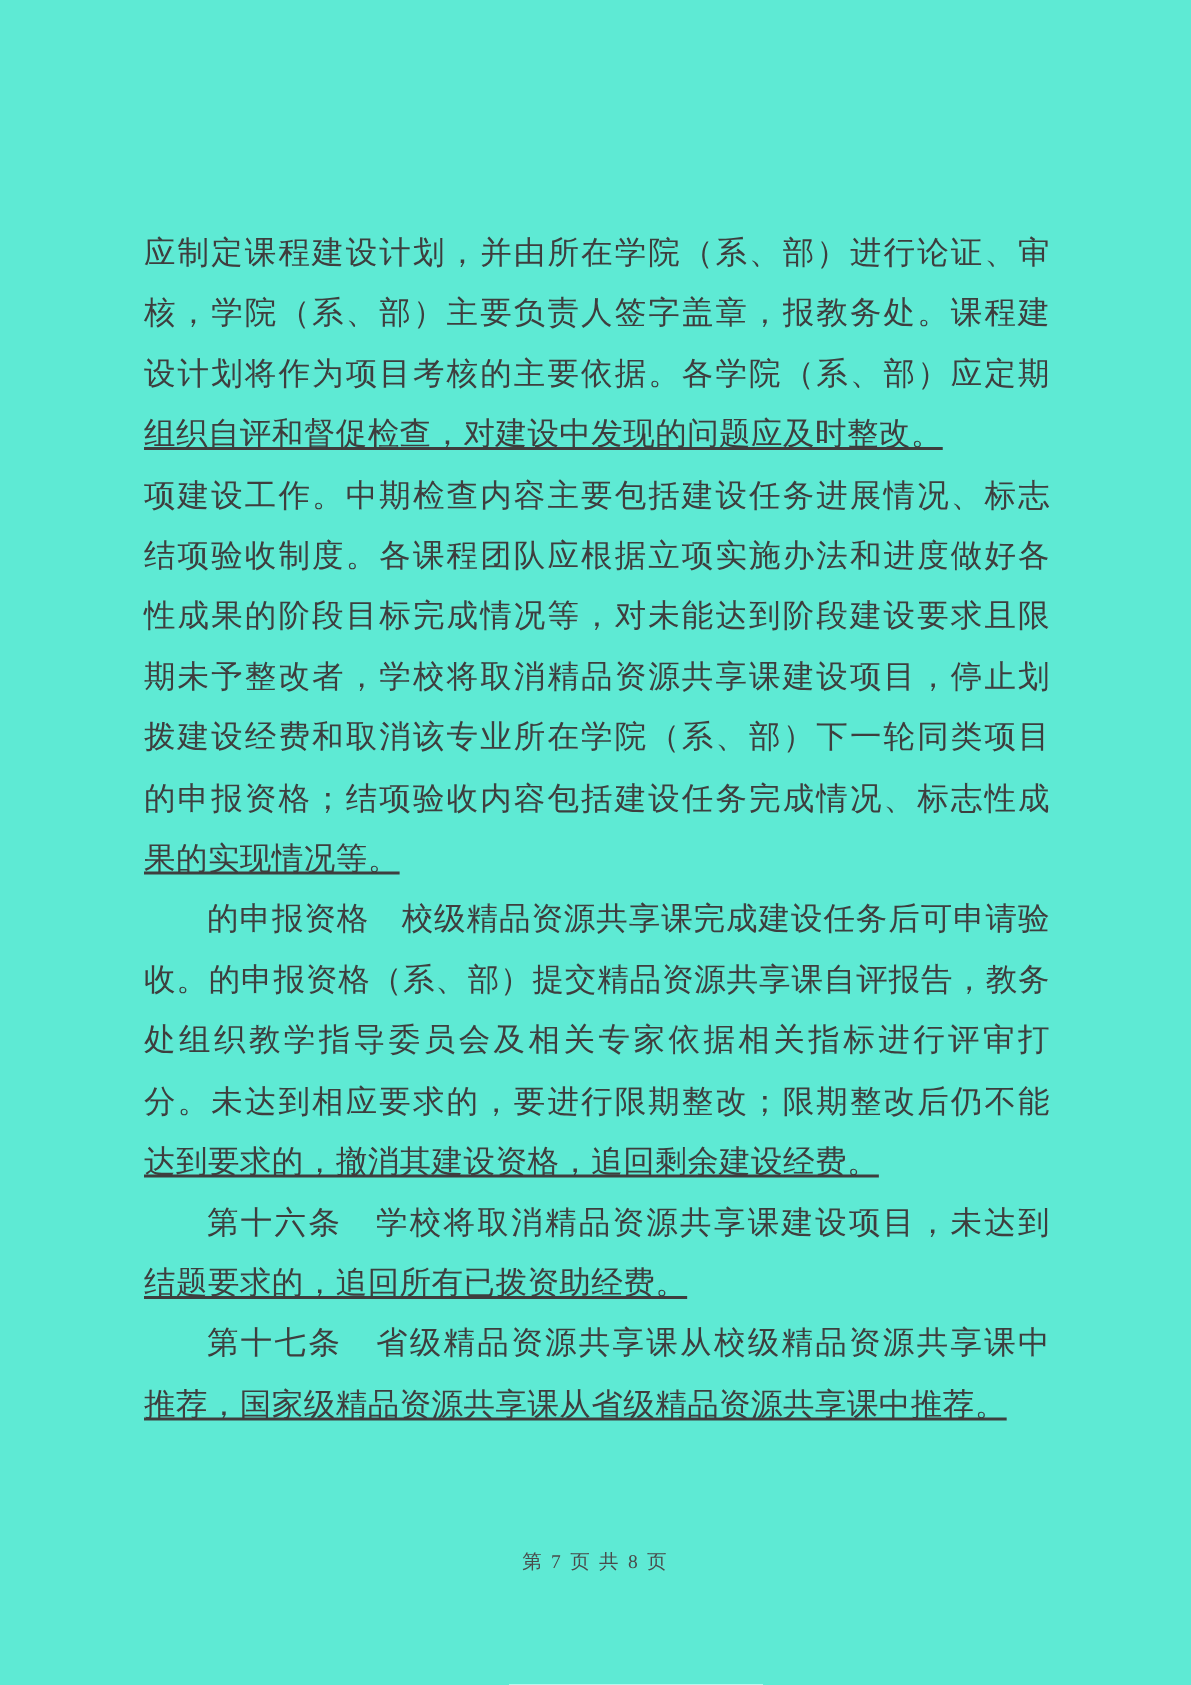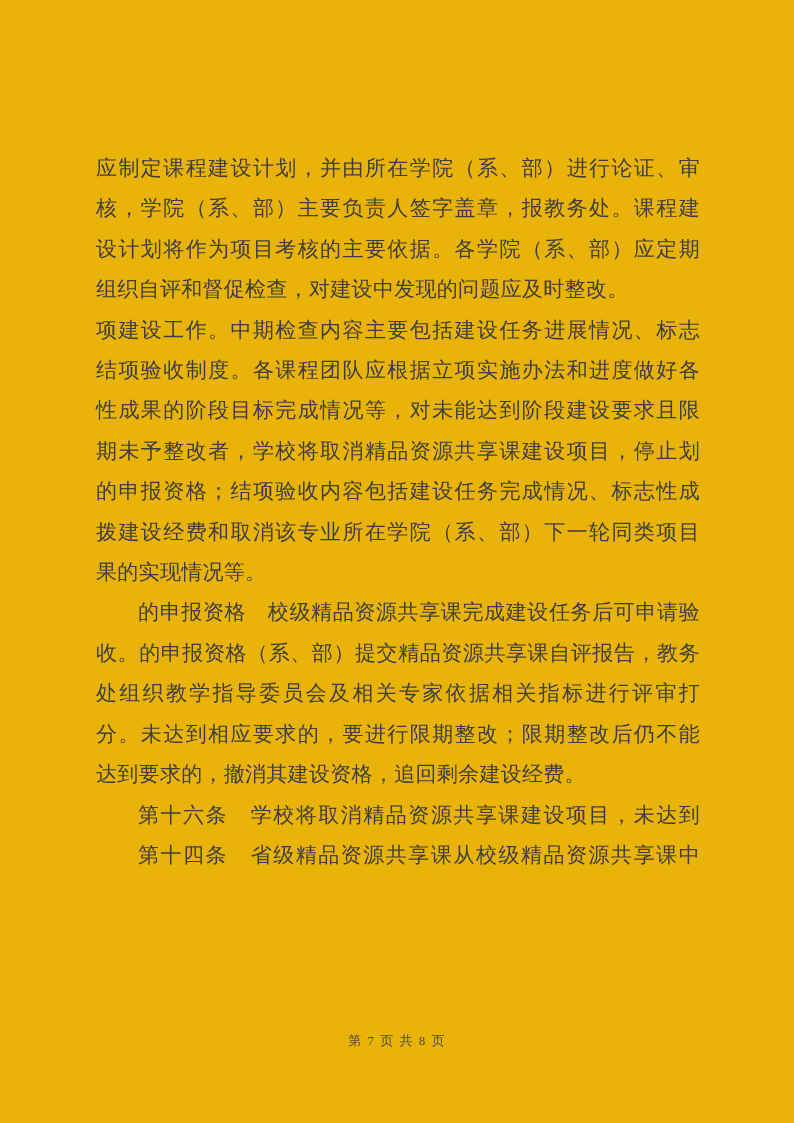--- a/index.html
+++ b/index.html
@@ -4,21 +4,21 @@
 <style>
   html, body {
     margin: 0;
     padding: 0;
     background: #ffffff;
   }
   .page {
     position: relative;
     width: 794px;
     height: 1123px;
-    background: #eab308;
+    background: #5eead4;
     overflow: hidden;
     font-family: "Liberation Serif", "DejaVu Serif", serif;
     color: #3e3e3e;
   }
   .doc-body {
     position: absolute;
     left: 96px;
     top: 148px;
     width: 604px;
     font-size: 21px;
@@ -26,20 +26,21 @@
     letter-spacing: 0.3px;
   }
   .para { margin: 0; padding: 0; }
   .t-line {
     text-align: justify;
     text-align-last: justify;
   }
   .t-line.last {
     text-align: right;
     text-align-last: left;
+    text-decoration: underline;
   }
   .t-line.first-ind {
     text-indent: 42px;
   }
   .footer {
     position: absolute;
     left: 0;
     top: 1032px;
     width: 794px;
     text-align: center;
@@ -60,39 +61,41 @@
       <div class="t-line">核，学院（系、部）主要负责人签字盖章，报教务处。课程建</div>
       <div class="t-line">设计划将作为项目考核的主要依据。各学院（系、部）应定期</div>
       <div class="t-line last">组织自评和督促检查，对建设中发现的问题应及时整改。</div>
     </div>
 
     <div class="para">
       <div class="t-line">项建设工作。中期检查内容主要包括建设任务进展情况、标志</div>
       <div class="t-line">结项验收制度。各课程团队应根据立项实施办法和进度做好各</div>
       <div class="t-line">性成果的阶段目标完成情况等，对未能达到阶段建设要求且限</div>
       <div class="t-line">期未予整改者，学校将取消精品资源共享课建设项目，停止划</div>
+      <div class="t-line">拨建设经费和取消该专业所在学院（系、部）下一轮同类项目</div>
       <div class="t-line">的申报资格；结项验收内容包括建设任务完成情况、标志性成</div>
-      <div class="t-line">拨建设经费和取消该专业所在学院（系、部）下一轮同类项目</div>
       <div class="t-line last">果的实现情况等。</div>
     </div>
 
     <div class="para">
       <div class="t-line first-ind">的申报资格　校级精品资源共享课完成建设任务后可申请验</div>
       <div class="t-line">收。的申报资格（系、部）提交精品资源共享课自评报告，教务</div>
       <div class="t-line">处组织教学指导委员会及相关专家依据相关指标进行评审打</div>
       <div class="t-line">分。未达到相应要求的，要进行限期整改；限期整改后仍不能</div>
       <div class="t-line last">达到要求的，撤消其建设资格，追回剩余建设经费。</div>
     </div>
 
     <div class="para">
       <div class="t-line first-ind">第十六条　学校将取消精品资源共享课建设项目，未达到</div>
+      <div class="t-line last">结题要求的，追回所有已拨资助经费。</div>
     </div>
 
     <div class="para">
-      <div class="t-line first-ind">第十四条　省级精品资源共享课从校级精品资源共享课中</div>
+      <div class="t-line first-ind">第十七条　省级精品资源共享课从校级精品资源共享课中</div>
+      <div class="t-line last">推荐，国家级精品资源共享课从省级精品资源共享课中推荐。</div>
     </div>
 
   </div>
 
   <div class="footer">
     <span>第 7 页 共 8 页</span>
   </div>
 
 </div>
 

